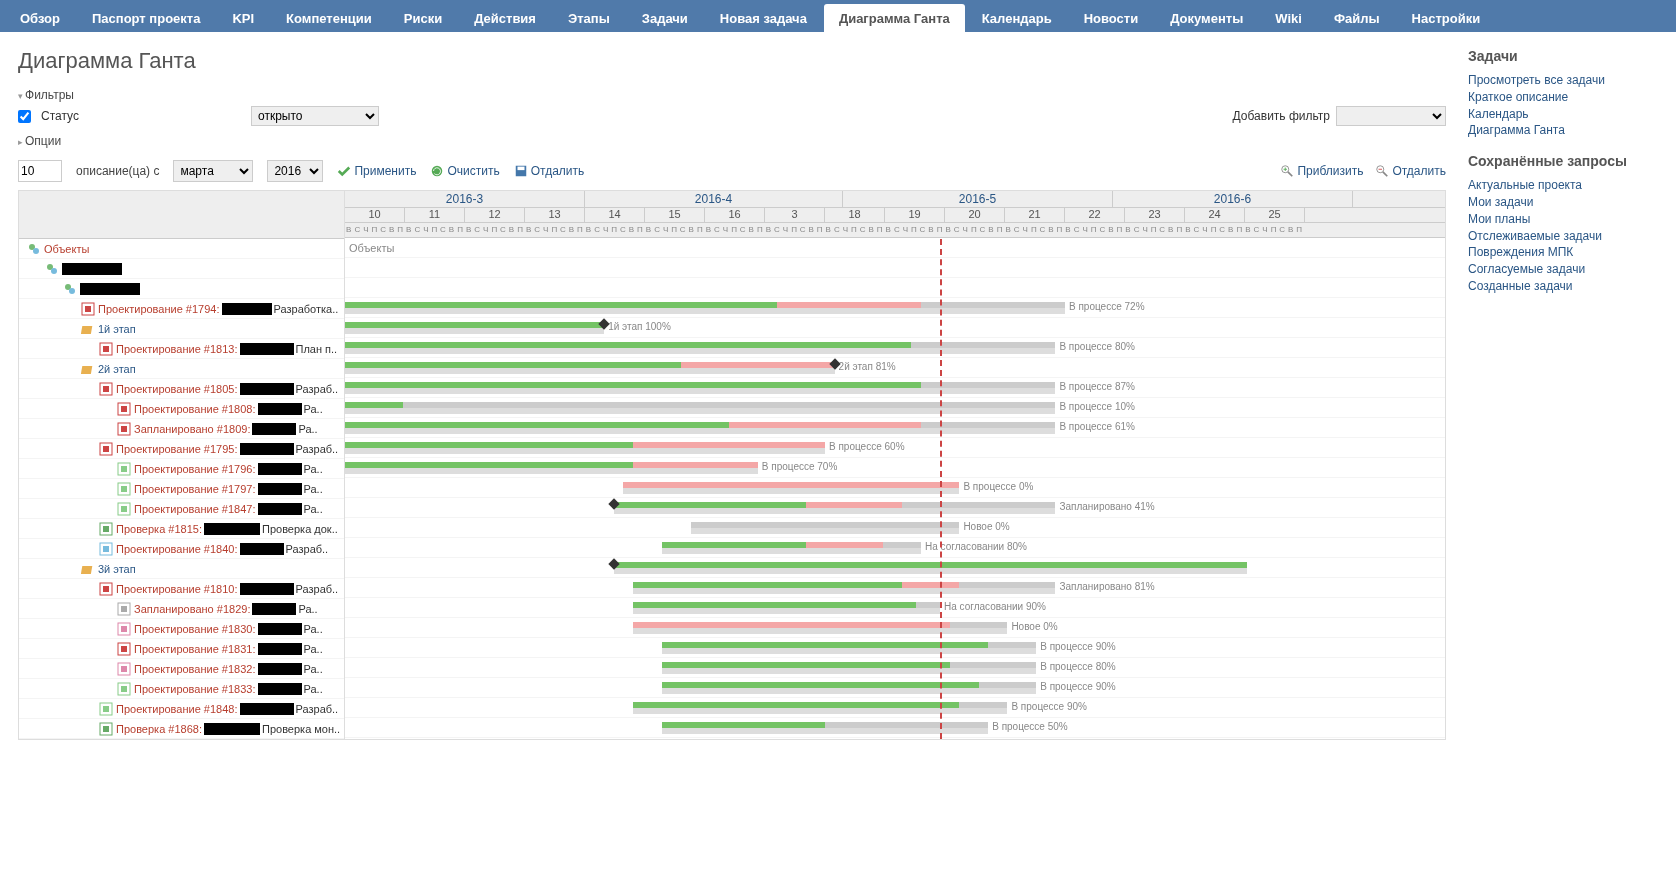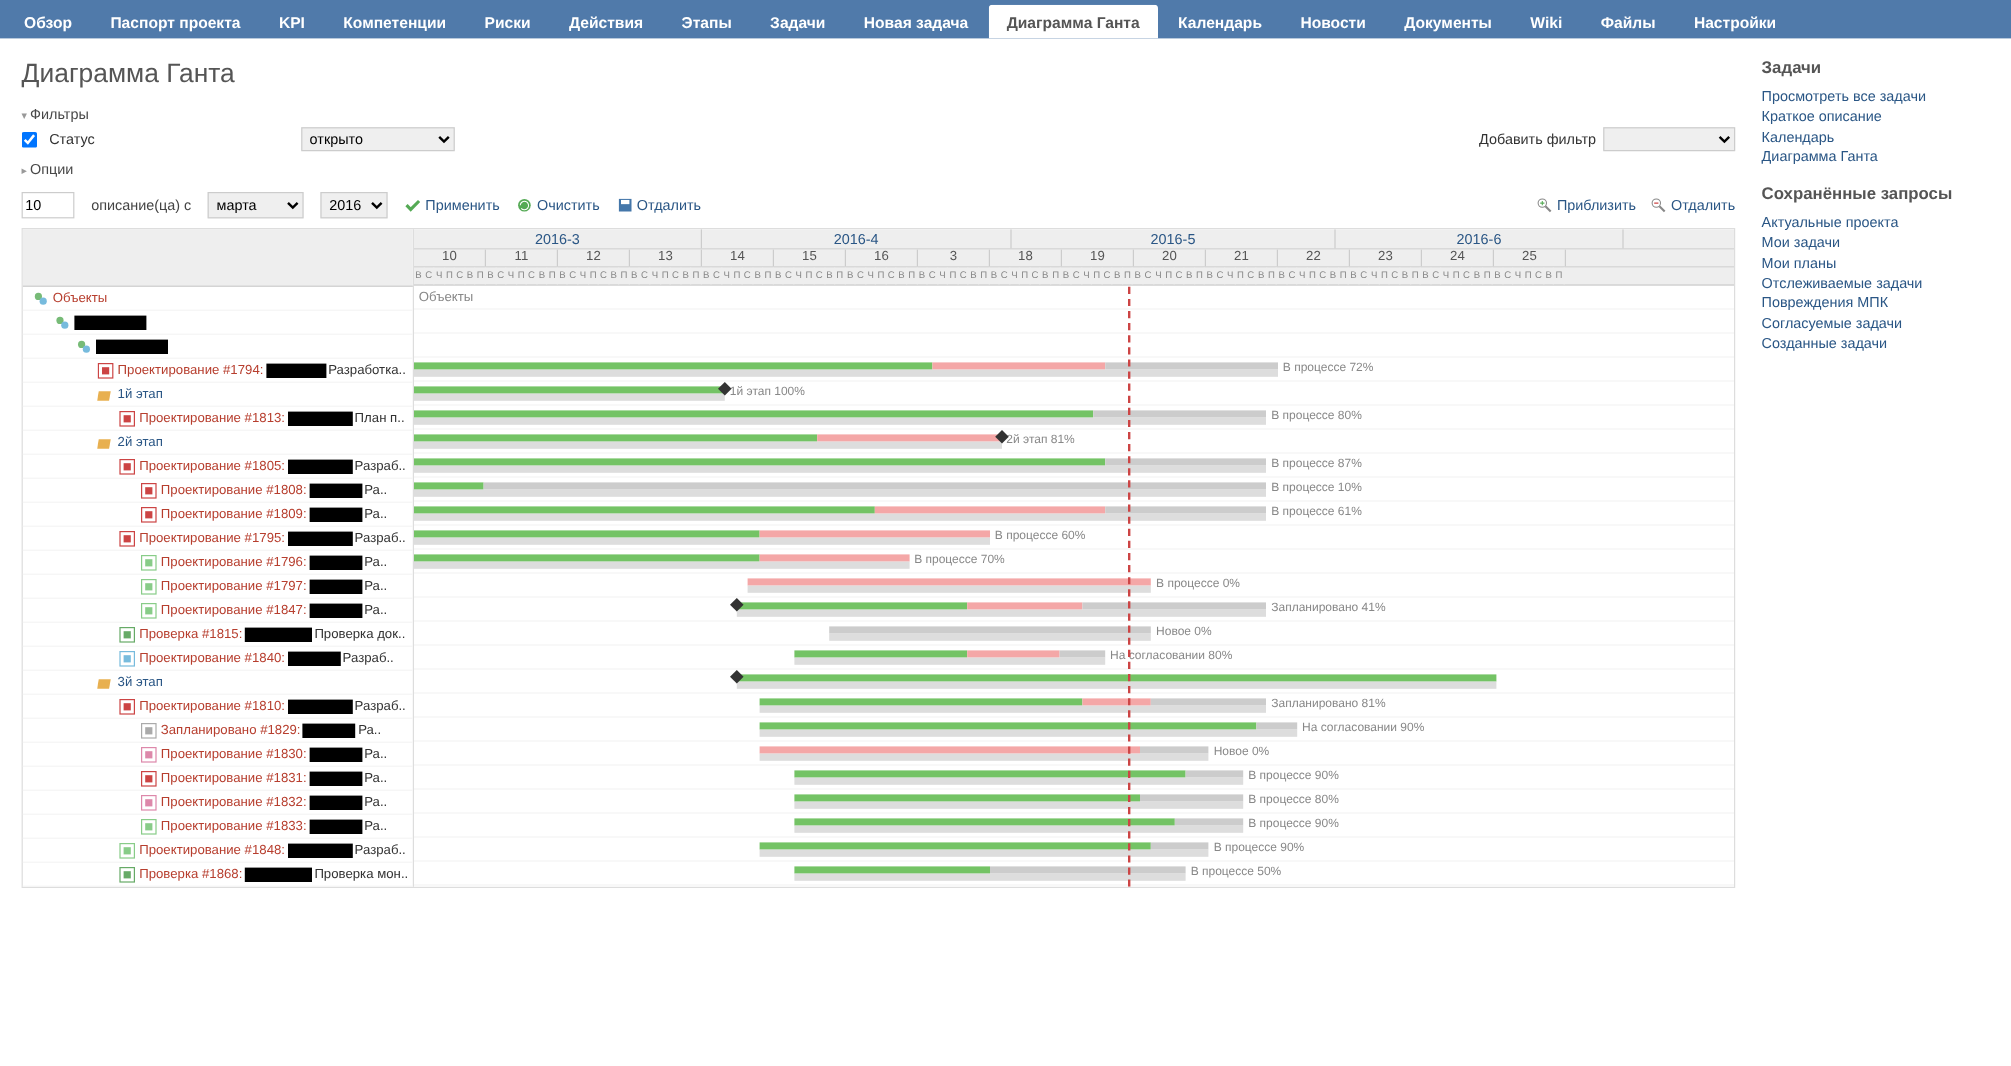--- a/index.html
+++ b/index.html
@@ -219,21 +219,21 @@
             <span class="task-link">Проектирование #1808:</span>
             <span class="redact" style="width:44px;margin:0 2px"></span>
             <span>Ра..</span>
           </div>
           <div class="row">
             <span style="width:94px;flex-shrink:0"></span>
             <svg class="tree-ico" viewBox="0 0 14 14">
               <rect x="1" y="1" width="12" height="12" fill="#fff" stroke="#c44"></rect>
               <rect x="4" y="4" width="6" height="6" fill="#c44"></rect>
             </svg>
-            <span class="task-link">Проектирование #1809:</span>
+            <span class="task-link">Запланировано #1809:</span>
             <span class="redact" style="width:44px;margin:0 2px"></span>
             <span>Ра..</span>
           </div>
           <div class="row">
             <span style="width:76px;flex-shrink:0"></span>
             <svg class="tree-ico" viewBox="0 0 14 14">
               <rect x="1" y="1" width="12" height="12" fill="#fff" stroke="#c44"></rect>
               <rect x="4" y="4" width="6" height="6" fill="#c44"></rect>
             </svg>
             <span class="task-link">Проектирование #1795:</span>
@@ -641,21 +641,21 @@
           <div class="row">
             <div class="bar-wrap" style="left:288px;width:422.4px">
               <div class="bar-green" style="left:0%;width:63.63636363636363%"></div>
               <div class="bar-red" style="left:63.63636363636363%;width:13.636363636363635%"></div>
               <div class="bar-grey" style="left:77.27272727272727%;width:22.727272727272727%"></div>
               <div class="bar-todo"></div>
               <span class="bar-label">Запланировано 81%</span>
             </div>
           </div>
           <div class="row">
-            <div class="bar-wrap" style="left:288px;width:448px">
+            <div class="bar-wrap" style="left:288px;width:307px">
               <div class="bar-green" style="left:0%;width:92.3076923076923%"></div>
               <div class="bar-grey" style="left:92.3076923076923%;width:7.6923076923076925%"></div>
               <div class="bar-todo"></div>
               <span class="bar-label">На согласовании 90%</span>
             </div>
           </div>
           <div class="row">
             <div class="bar-wrap" style="left:288px;width:374.40000000000003px">
               <div class="bar-red" style="left:0%;width:84.61538461538461%"></div>
               <div class="bar-grey" style="left:84.61538461538461%;width:15.384615384615385%"></div>

